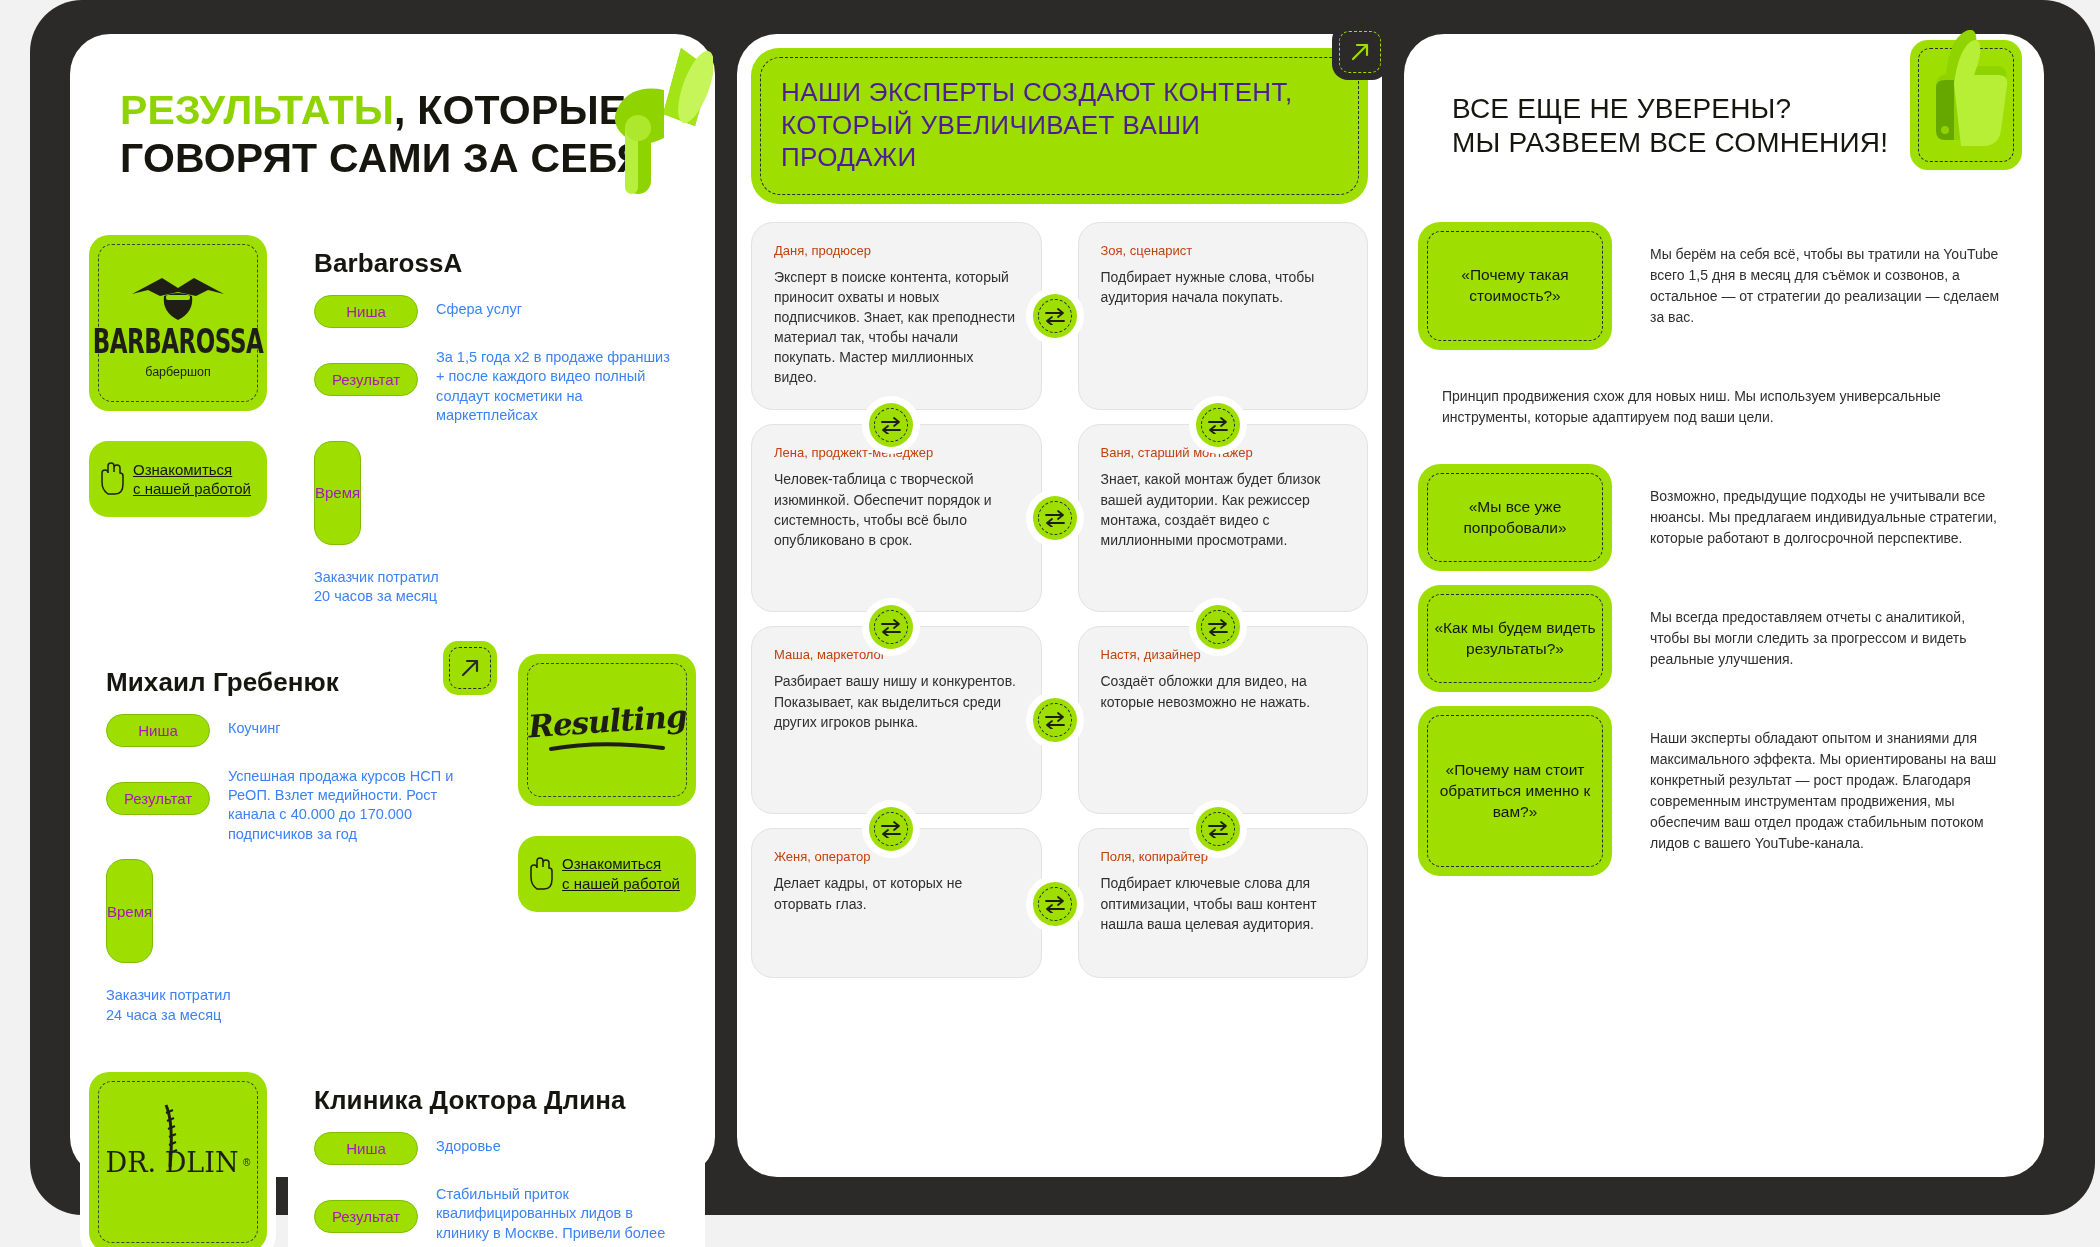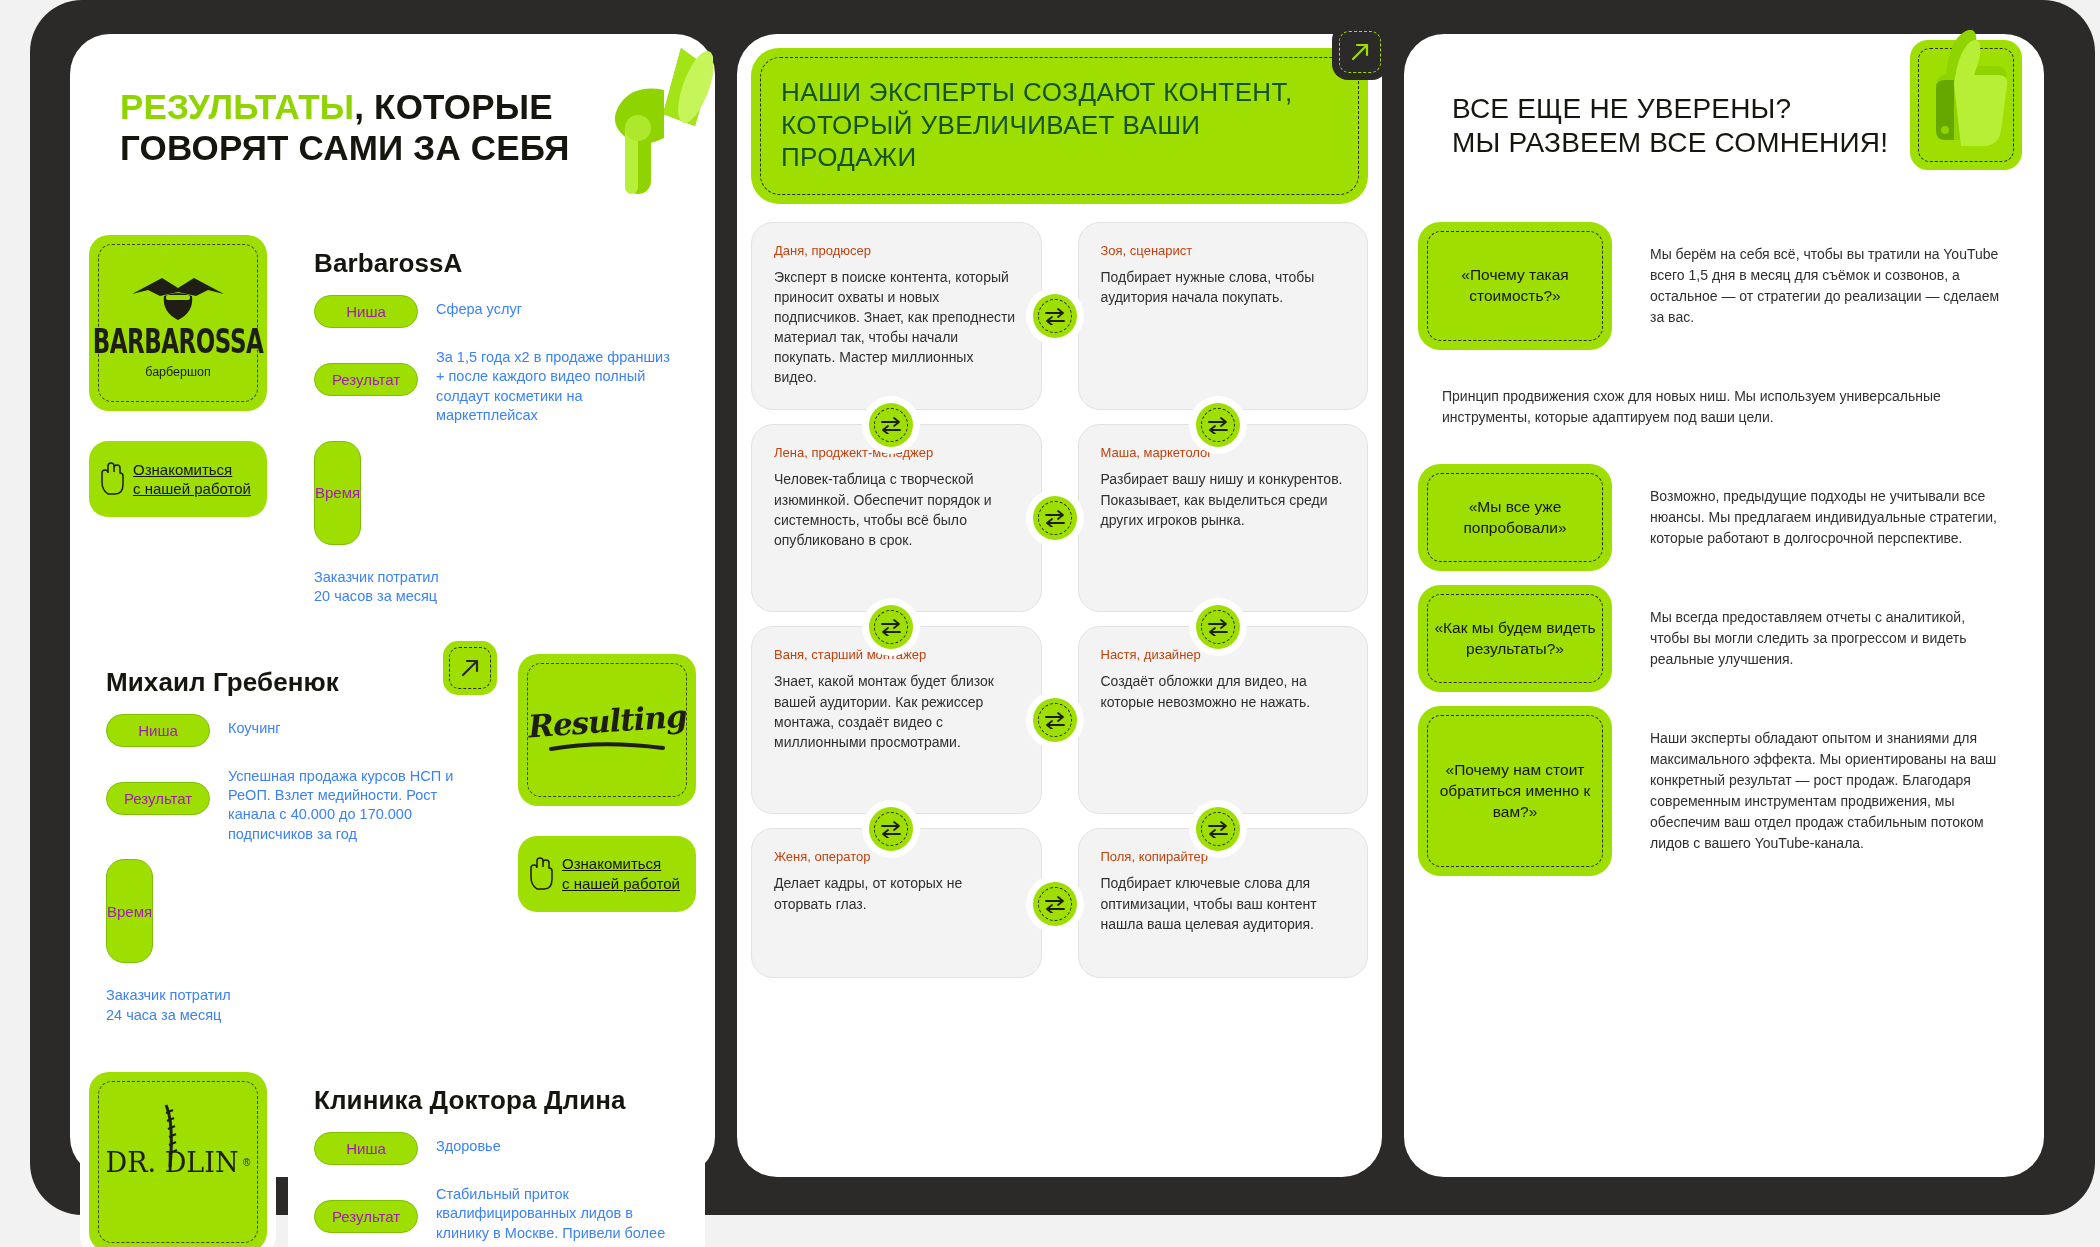--- a/index.html
+++ b/index.html
@@ -45,21 +45,21 @@
 
   
   .l-head {
     position: relative;
     background: #fff;
     border-radius: 34px;
     padding: 42px 40px 46px 40px;
     min-height: 168px;
   }
   .l-head h1 {
-    font-size: 35px;
+    font-size: 41px;
     line-height: 1.18;
     font-weight: 700;
     letter-spacing: .2px;
     color: #16160f;
     text-transform: uppercase;
     font-family: "Liberation Sans", sans-serif;
   }
   .l-head h1 .hl { color: #8fd400; }
   .megaphone {
     position: absolute;
@@ -153,21 +153,21 @@
     padding: 28px 30px 30px 30px;
     margin: 0 0 18px 0;
   }
   .m-head::after {
     content: ""; position: absolute; inset: 9px;
     border: 1.6px dashed #2b2a28; border-radius: 20px;
   }
   .m-head h2 {
     position: relative; z-index: 2;
     font-size: 26px; line-height: 1.25; font-weight: 400;
-    text-transform: uppercase; color: #14532d; letter-spacing: .4px;
+    text-transform: uppercase; color: #4c1d95; letter-spacing: .4px;
   }
   .m-corner {
     position: absolute;
     right: -6px; top: -10px;
     width: 56px; height: 56px;
     background: #2b2a28; border-radius: 16px;
     display: flex; align-items: center; justify-content: center;
     z-index: 4;
   }
   .m-corner::after {
@@ -451,26 +451,26 @@
           </div>
           <div class="xcard">
             <h3>Зоя, сценарист</h3>
             <p>Подбирает нужные слова, чтобы аудитория начала покупать.</p>
           </div>
           <div class="xcard">
             <h3>Лена, проджект-менеджер</h3>
             <p>Человек-таблица с творческой изюминкой. Обеспечит порядок и системность, чтобы всё было опубликовано в срок.</p>
           </div>
           <div class="xcard">
+            <h3>Ваня, старший монтажер</h3>
+            <p>Знает, какой монтаж будет близок вашей аудитории. Как режиссер монтажа, создаёт видео с миллионными просмотрами.</p>
+          </div>
+          <div class="xcard">
             <h3>Маша, маркетолог</h3>
             <p>Разбирает вашу нишу и конкурентов. Показывает, как выделиться среди других игроков рынка.</p>
-          </div>
-          <div class="xcard">
-            <h3>Ваня, старший монтажер</h3>
-            <p>Знает, какой монтаж будет близок вашей аудитории. Как режиссер монтажа, создаёт видео с миллионными просмотрами.</p>
           </div>
           <div class="xcard">
             <h3>Настя, дизайнер</h3>
             <p>Создаёт обложки для видео, на которые невозможно не нажать.</p>
           </div>
           <div class="xcard" style="min-height:150px">
             <h3>Женя, оператор</h3>
             <p>Делает кадры, от которых не оторвать глаз.</p>
           </div>
           <div class="xcard" style="min-height:150px">

